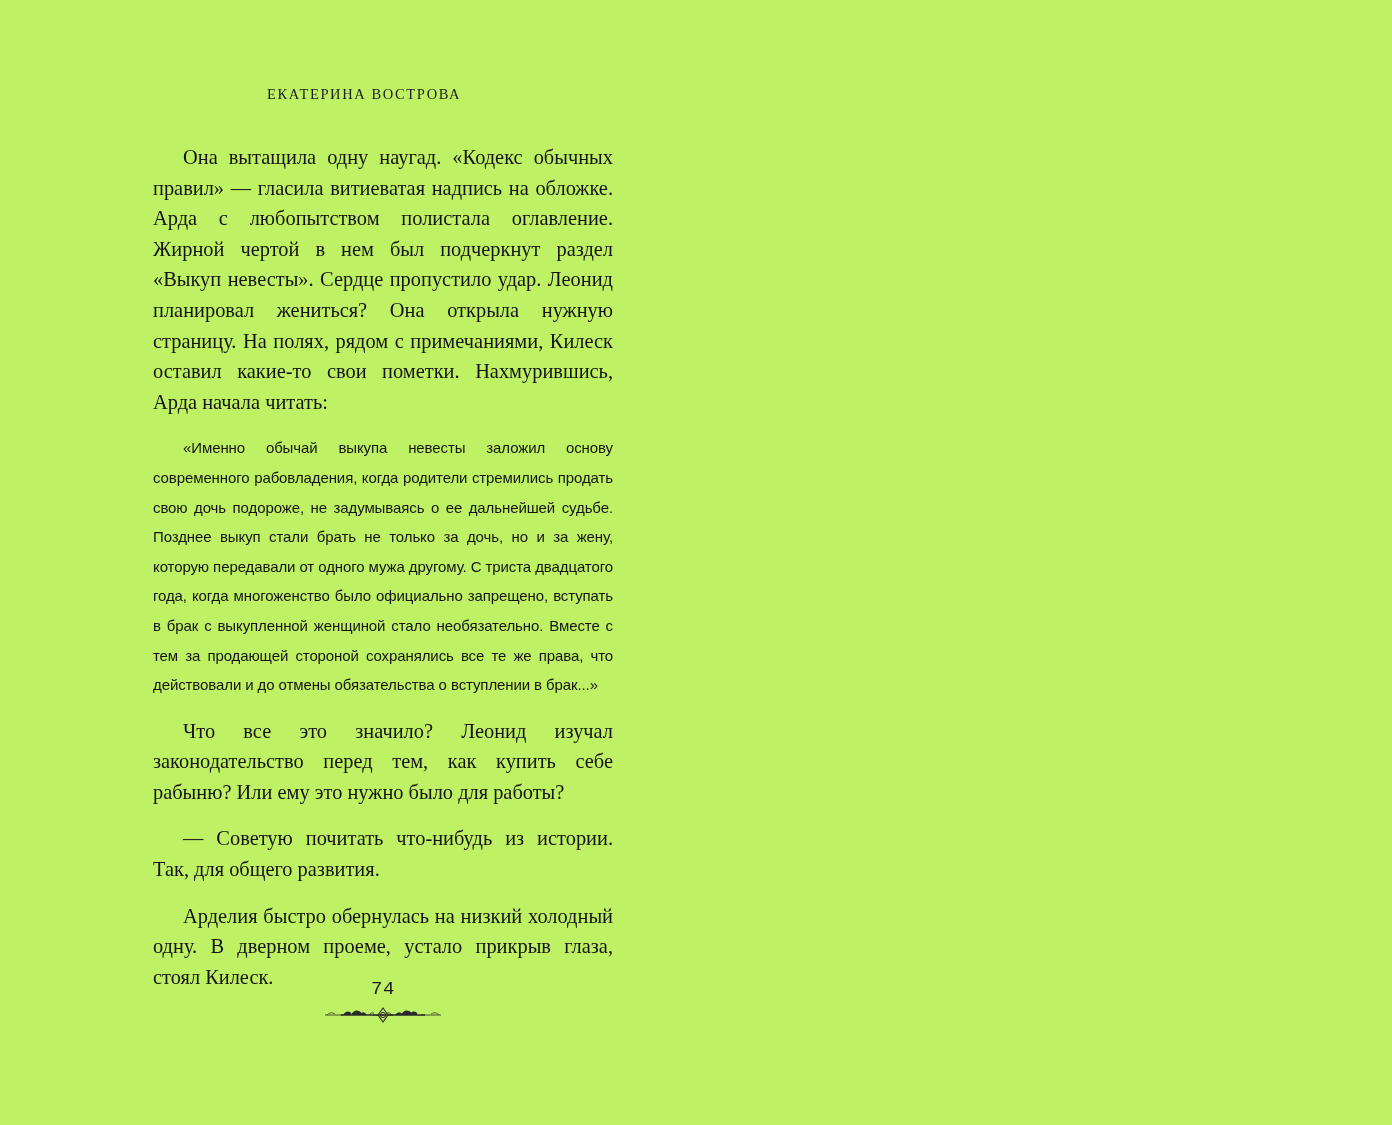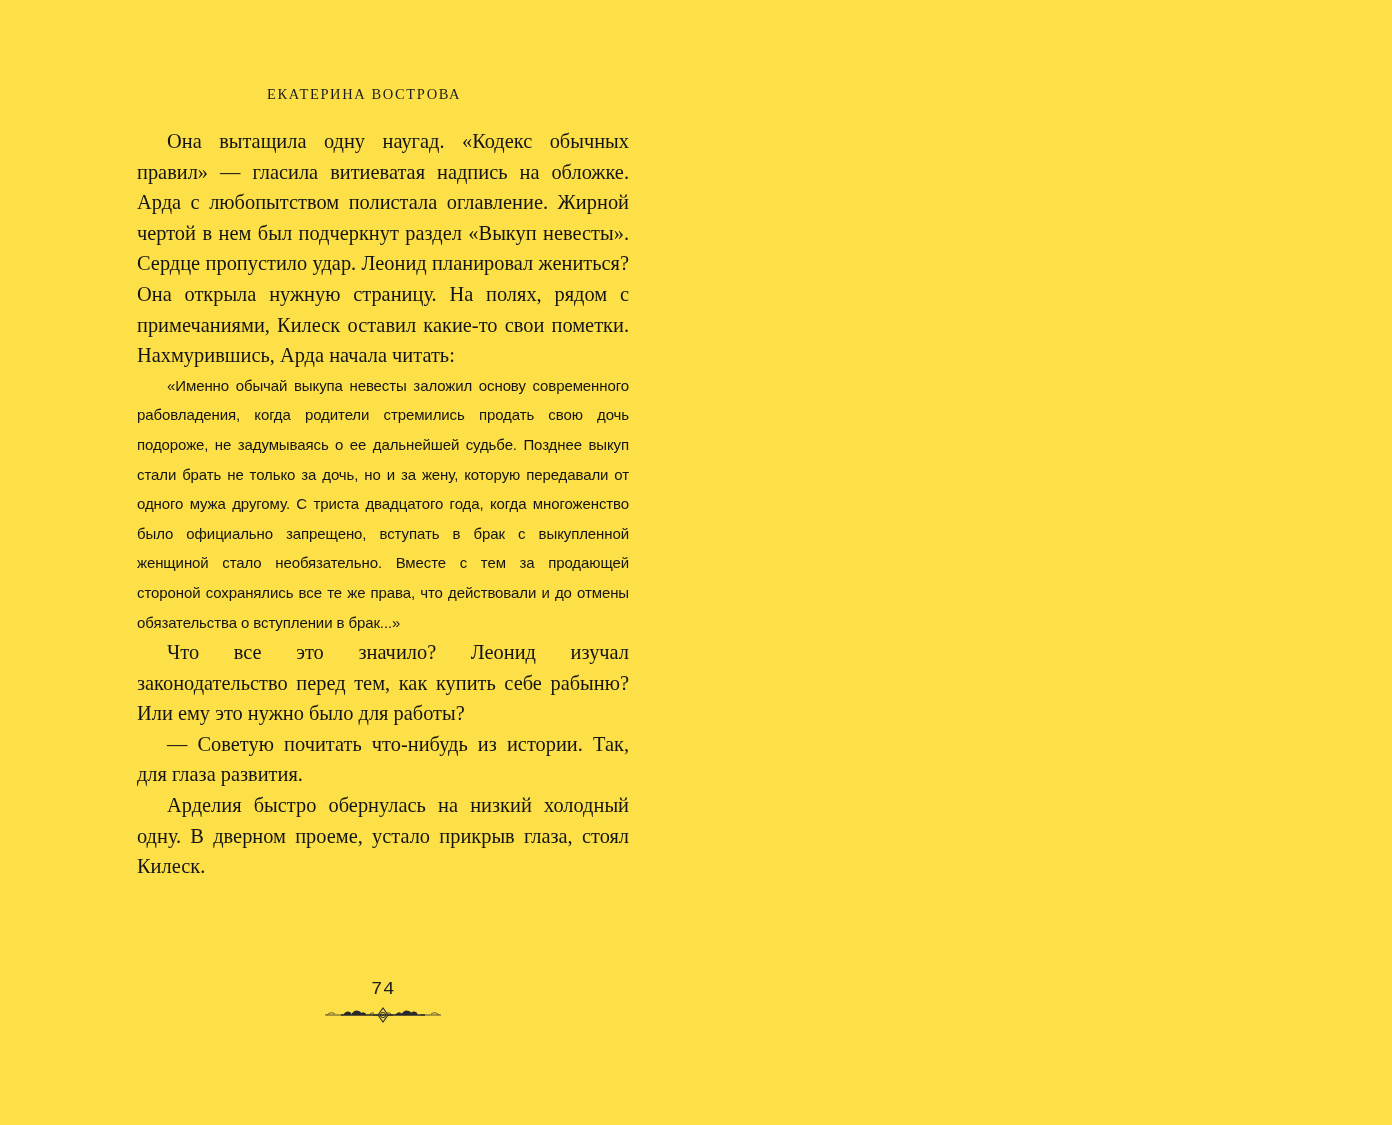--- a/index.html
+++ b/index.html
@@ -21,21 +21,21 @@
     height: 1125px;
     background: #ffffff;
     overflow: hidden;
   }
 
   
   .page {
     position: absolute;
     top: 0;
     height: 1125px;
-    background: #fde047;
+    background: #bef264;
   }
   .page-left  { left: 0;    width: 696px; }
   .page-right { left: 696px; width: 696px; }
 
   
   .running-head {
     position: absolute;
     top: 86px;
     font-family: "Liberation Serif", "DejaVu Serif", serif;
     font-size: 14.5px;
@@ -53,21 +53,21 @@
     width: 492px;
     font-size: 20.4px;
     line-height: 30.6px;
     text-align: justify;
     text-justify: inter-word;
     color: #141414;
   }
   .col-left  { left: 137px; }
 
   .text-col p {
-    margin: 0;
+    margin: 16px;
     text-indent: 30px;
     hyphens: manual;
   }
 
   
   .excerpt {
     font-family: "Liberation Sans", "DejaVu Sans", sans-serif;
     font-size: 15px;
     line-height: 29.6px;
     letter-spacing: -0.1px;
@@ -107,21 +107,21 @@
 <div class="spread">
 
   <div class="page page-left">
 
     <div class="running-head running-head-left">ЕКАТЕРИНА ВОСТРОВА</div>
 
     <div class="text-col col-left">
       <p>Она вытащила одну наугад. «Кодекс обычных правил» — гласила витиеватая надпись на обложке. Арда с любопытством полистала оглавление. Жирной чертой в нем был подчеркнут раздел «Выкуп невесты». Сердце пропустило удар. Леонид планировал жениться? Она открыла нужную страницу. На полях, рядом с примечаниями, Килеск оставил какие-то свои пометки. Нахмурившись, Арда начала читать:</p>
       <p class="excerpt gap-before gap-after">«Именно обычай выкупа невесты заложил основу современного рабовладения, когда родители стремились продать свою дочь подороже, не задумываясь о ее дальнейшей судьбе. Позднее выкуп стали брать не только за дочь, но и за жену, которую передавали от одного мужа другому. С триста двадцатого года, когда многоженство было официально запрещено, вступать в брак с выкупленной женщиной стало необязательно. Вместе с тем за продающей стороной сохранялись все те же права, что действовали и до отмены обязательства о вступлении в брак...»</p>
       <p>Что все это значило? Леонид изучал законодательство перед тем, как купить себе рабыню? Или ему это нужно было для работы?</p>
-      <p>— Советую почитать что-нибудь из истории. Так, для глаза развития.</p>
+      <p>— Советую почитать что-нибудь из истории. Так, для общего развития.</p>
       <p>Арделия быстро обернулась на низкий холодный одну. В дверном проеме, устало прикрыв глаза, стоял Килеск.</p>
     </div>
 
     <div class="folio folio-left">
       <div class="folio-number">74</div>
       <div class="ornament">
         <svg width="124" height="20" viewBox="0 0 124 20" fill="none" stroke="#2a2a2a" stroke-width="0.9">
           <path d="M4 11 L22 11" stroke-width="0.8"></path>
           <path d="M100 11 L120 11" stroke-width="0.8"></path>
           <path d="M22 11 q3 -5 7 -3 q2 1 1 3" fill="#2a2a2a" stroke="none"></path>

